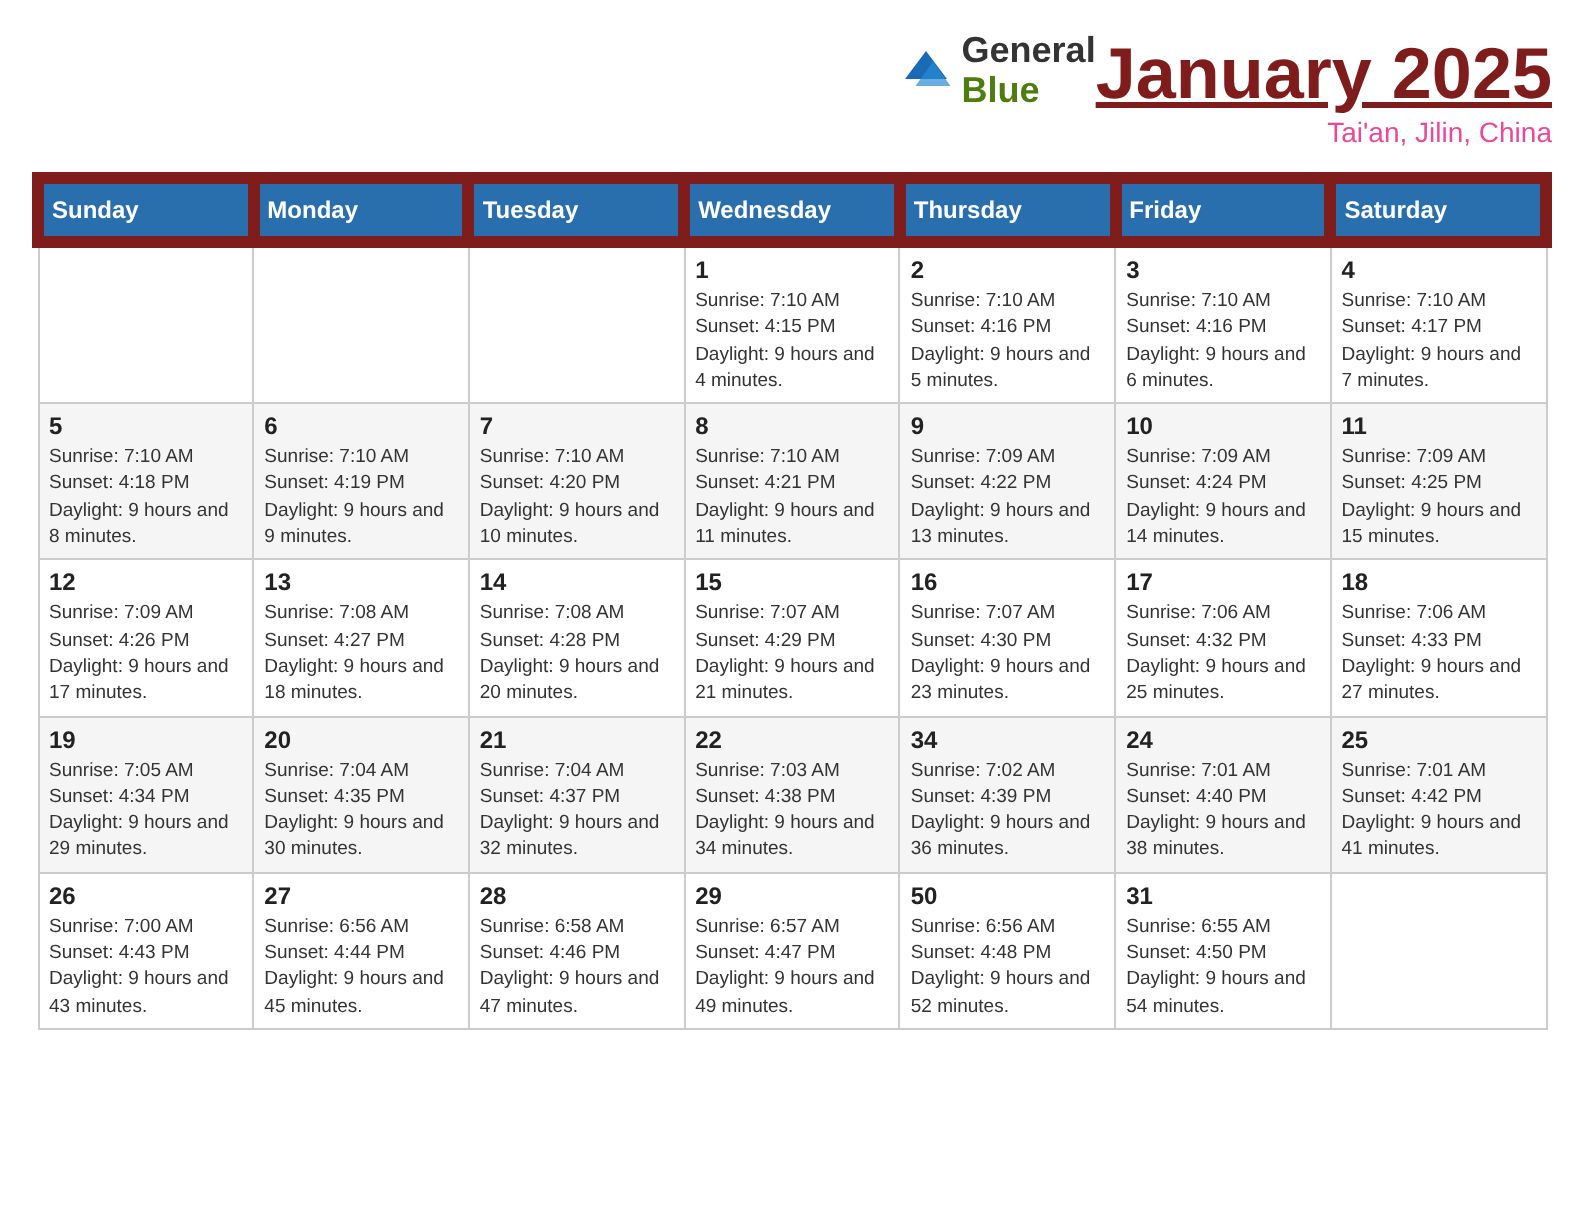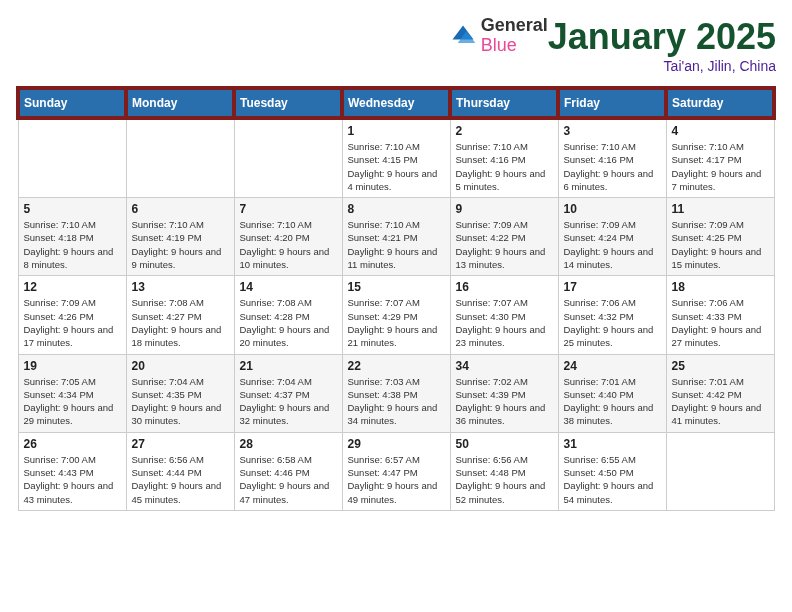--- a/index.html
+++ b/index.html
@@ -26,52 +26,53 @@
       flex-direction: column;
       line-height: 1.1;
     }
     .logo-general {
       font-size: 18px;
       font-weight: bold;
       color: #333;
     }
     .logo-blue {
       font-size: 18px;
-      font-weight: normal;
-      color: #ec4899;
+      font-weight: bold;
+      color: #4d7c0f;
     }
     .logo-icon {
       width: 28px;
       height: 28px;
     }
     .title-block {
       text-align: right;
     }
     .month-title {
       font-size: 36px;
       font-weight: bold;
-      color: #14532d;
+      color: #7f1d1d;
+      text-decoration: underline;
     }
     .location {
       font-size: 14px;
-      color: #4c1d95;
+      color: #ec4899;
     }
     .calendar {
       width: 100%;
       border-collapse: collapse;
       border: 1px solid #ccc;
     }
     .calendar th {
       background: #2a6fad;
       color: #fff;
       font-size: 12px;
       font-weight: bold;
       padding: 6px 4px;
       text-align: left;
-      border: 4px solid #7f1d1d;
+      border: 6px solid #7f1d1d;
     }
     .calendar td {
       vertical-align: top;
       border: 1px solid #ccc;
       padding: 4px 5px;
       font-size: 10px;
       color: #333;
       width: 108px;
       min-height: 80px;
       background: #fff;

